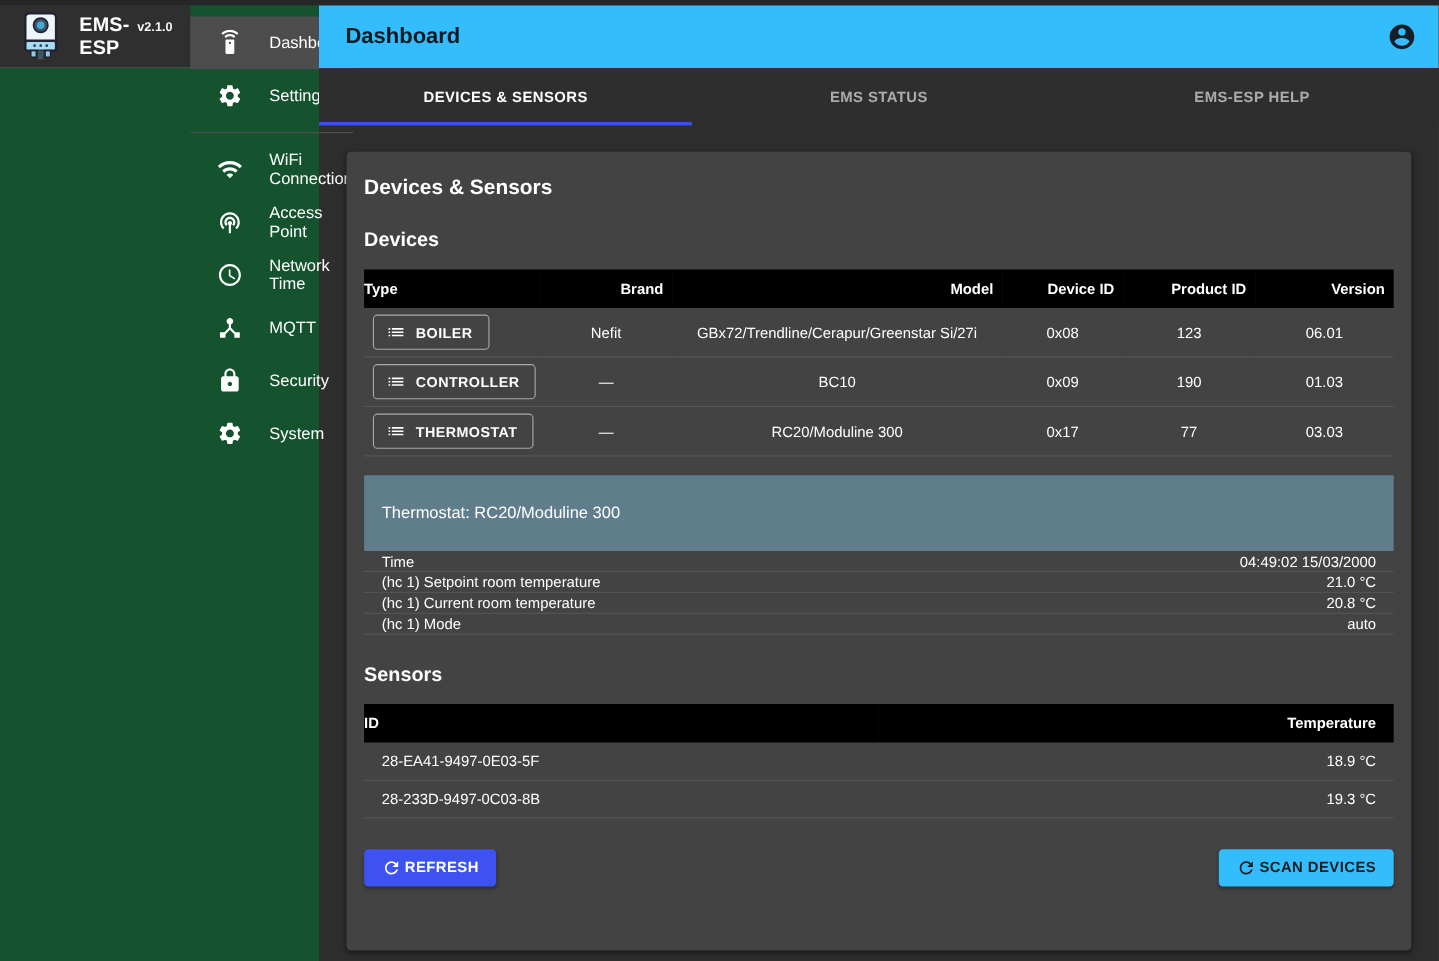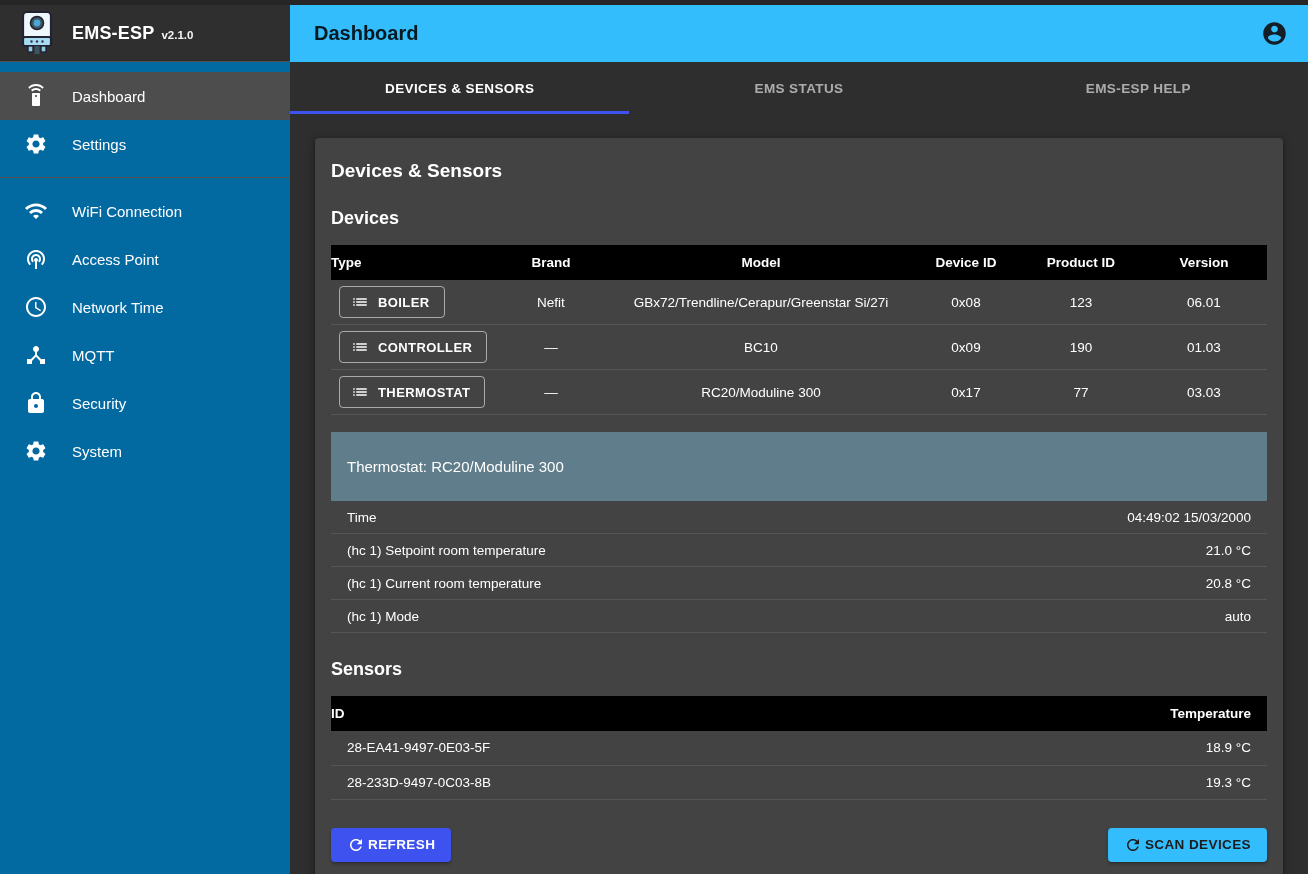--- a/index.html
+++ b/index.html
@@ -6,21 +6,21 @@
   * { box-sizing: border-box; margin: 0; padding: 0; }
   html,body { width:1308px; height:874px; overflow:hidden; }
   body {
     font-family: "Liberation Sans", "DejaVu Sans", sans-serif;
     background:#2e2e2e; color:#fff;
   }
   .top-strip { height:5px; background:#262626; }
   .layout { display:flex; height:869px; }
 
   
-  .sidebar { width:290px; background:#0369a1; flex-shrink:0; display:flex; flex-direction:column; }
+  .sidebar { width:290px; background:#14532d; flex-shrink:0; display:flex; }
   .sidebar-header {
     height:57px; background:#2f2f2f; display:flex; align-items:center;
     padding:0 16px; gap:14px; border-bottom:1px solid #4f4f4f;
   }
   .logo { width:42px; height:46px; flex-shrink:0; }
   .brand { display:flex; align-items:baseline; gap:7px; }
   .brand-title { font-size:18px; font-weight:bold; color:#fff; letter-spacing:.2px; }
   .brand-version { font-size:11.5px; color:#f5f5f5; font-weight:bold; }
   .nav { padding-top:10px; }
   .nav-item {
@@ -63,21 +63,21 @@
     box-shadow:0 2px 4px rgba(0,0,0,.35), 0 1px 10px rgba(0,0,0,.22);
     padding:16px 16px 24px 16px; min-height:726px;
   }
   .card-title { font-size:19px; font-weight:bold; margin:6px 0 26px 0; }
   .section-title { font-size:18px; font-weight:bold; color:#ffffff; margin:0 0 16px 0; }
   .section-title.sensors { margin-top:26px; }
 
   table { width:100%; border-collapse:collapse; table-layout:fixed; }
   thead th {
     background:#000; color:#fff; font-size:13.5px; font-weight:bold;
-    padding:10px 8px; text-align:center;
+    padding:10px 8px; text-align:right;
   }
   thead th.col-left { text-align:left; padding-left:0; }
   thead th.col-right { text-align:right; padding-right:16px; }
   tbody td {
     border-bottom:1px solid #565656; color:#fff; font-size:13.5px;
     padding:6px 8px; text-align:center; height:43px;
   }
   tbody td.cell-left { text-align:left; padding-left:8px; }
   tbody td.cell-right { text-align:right; padding-right:16px; }
   .sensor-table tbody td { height:34px; padding-left:16px; }
@@ -89,21 +89,21 @@
     padding:6px 14px 6px 11px; cursor:pointer;
   }
   .type-btn svg { width:18px; height:18px; fill:#fff; }
 
   .detail-header {
     margin-top:17px; background:#607d8b; color:#fff; font-size:15px;
     padding:26px 16px; border-radius:1px;
   }
   .kv-row {
     display:flex; justify-content:space-between; align-items:center;
-    height:33px; padding:0 16px; border-bottom:1px solid #565656; font-size:13.5px;
+    height:19px; padding:0 16px; border-bottom:1px solid #565656; font-size:13.5px;
   }
 
   .actions { display:flex; justify-content:space-between; margin-top:28px; }
   .btn {
     display:inline-flex; align-items:center; gap:3px; border:none; border-radius:4px;
     font-family:inherit; font-size:13.5px; font-weight:bold; letter-spacing:.4px;
     padding:8px 16px; cursor:pointer; box-shadow:0 2px 3px rgba(0,0,0,.3);
   }
   .btn svg { width:18px; height:18px; }
   .btn-refresh { background:#3d52ee; color:#fff; }

